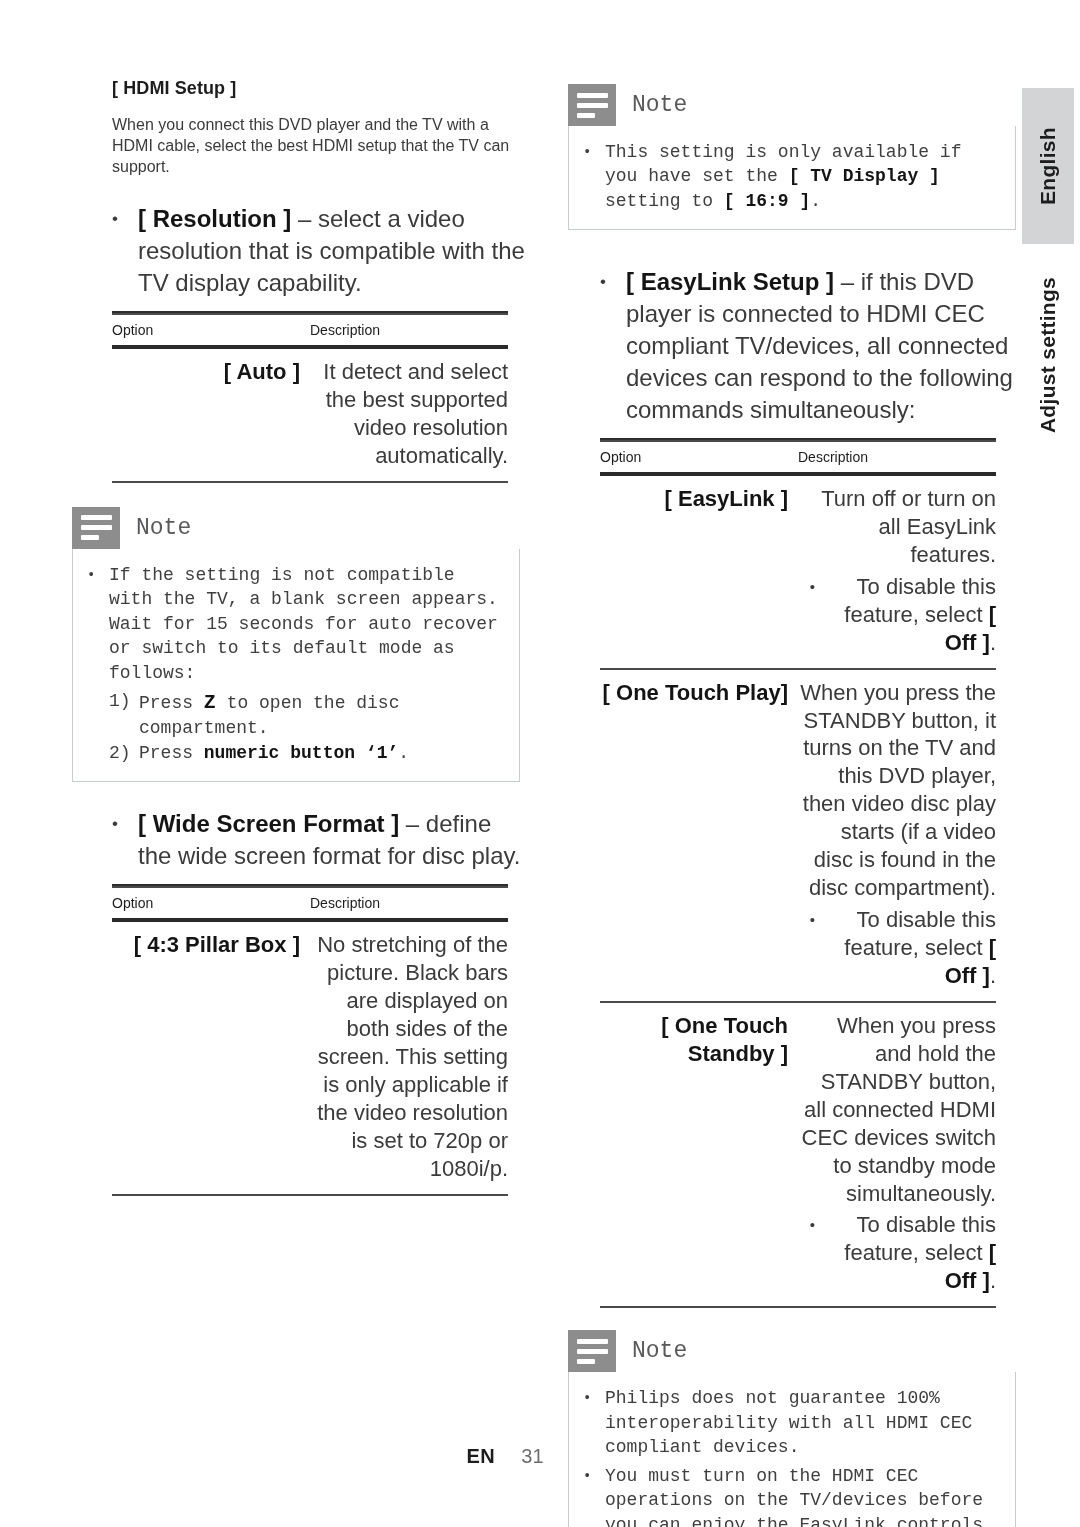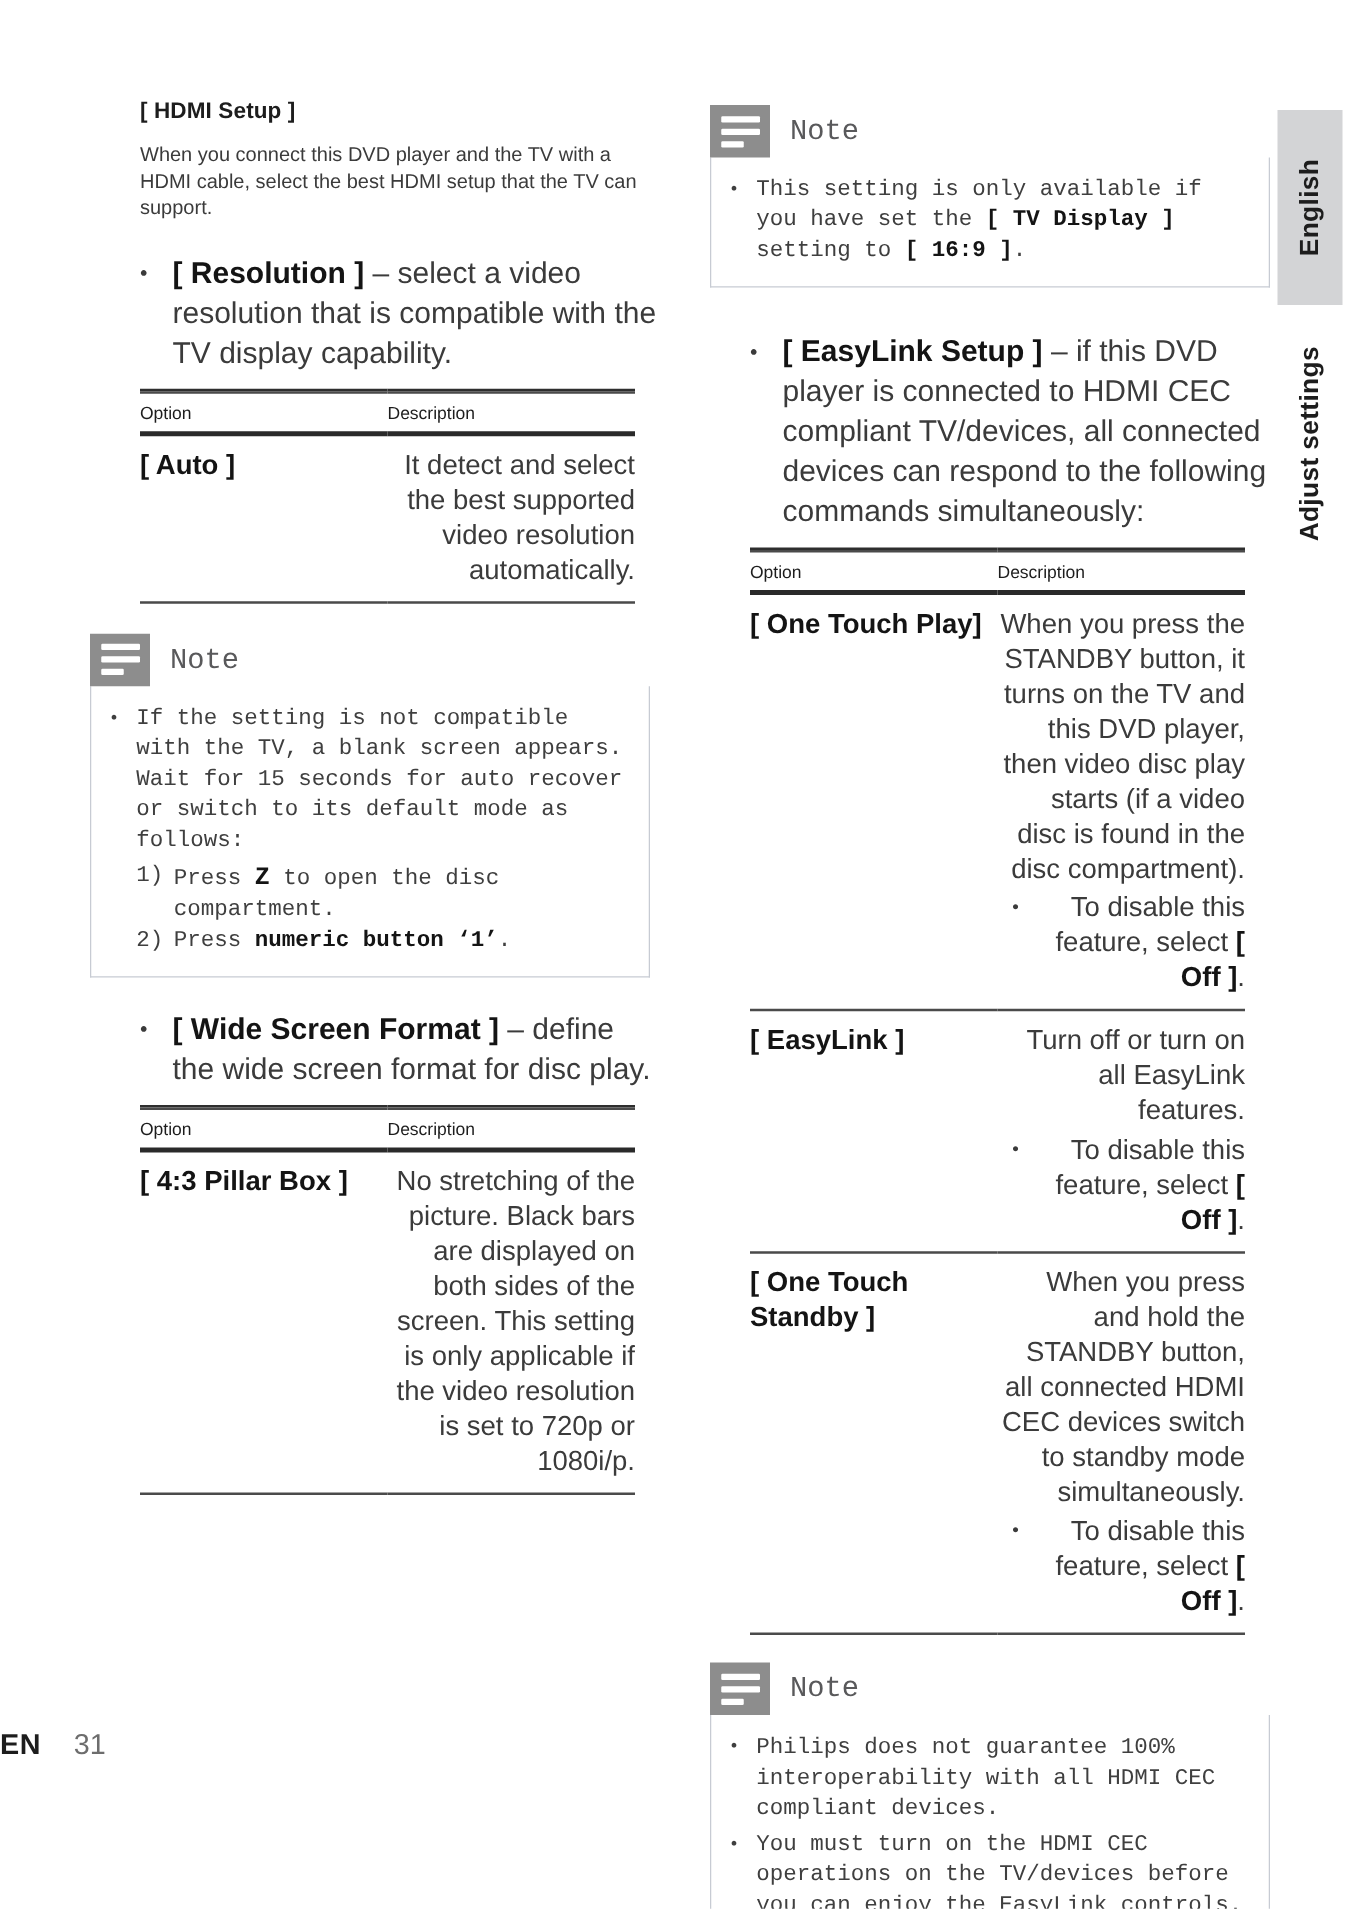--- a/index.html
+++ b/index.html
@@ -90,21 +90,21 @@
     vertical-align: bottom;
   }
   .opt-table td {
     vertical-align: top;
     font-size: 22px;
     line-height: 1.27;
     padding: 9px 0 11px 0;
     border-bottom: 2px solid #4a4a4a;
   }
   .opt-table tr.last-row td { border-bottom: 2px solid #4a4a4a; }
-  .c-opt { width: 160px; padding-right: 10px !important; }
+  .c-opt { width: 160px; padding-right: 10px !important; text-align: right; }
   .c-desc { width: 236px; text-align: right; }
   .c-opt .lbl {
     font-weight: bold;
     color: #141414;
     display: block;
   }
   .c-desc .dtxt {
     display: block;
     color: #3b3b3b;
     font-weight: 300;
@@ -237,24 +237,24 @@
     font-size: 21px;
     font-weight: bold;
     color: #1d1d1d;
     letter-spacing: .3px;
   }
 
   
   .footer {
     position: absolute;
     left: 0;
-    top: 1382px;
+    top: 1445px;
     width: 1010px;
-    text-align: left;
-    font-size: 23px;
+    text-align: center;
+    font-size: 20px;
   }
   .footer .fen {
     font-weight: bold;
     color: #1d1d1d;
     letter-spacing: .5px;
   }
   .footer .fpg {
     color: #6d6d6d;
     margin-left: 26px;
     font-weight: 300;
@@ -377,36 +377,36 @@
       <tbody>
           <tr class="rule-top">
             <td colspan="2"></td>
           </tr>
       <tr>
         <th class="c-opt">Option</th>
         <th class="c-desc">Description</th>
       </tr>
       <tr>
         <td class="c-opt">
-              <span class="lbl">[ One Touch Play]</span>
+              <span class="lbl">[ EasyLink ]</span>
             </td>
         <td class="c-desc">
-          <span class="dtxt">When you press the STANDBY button, it turns on the TV and this DVD player, then video disc play starts (if a video disc is found in the disc compartment).</span>
+          <span class="dtxt">Turn off or turn on all EasyLink features.</span>
           <span class="sub-bullet">
                 <span class="sdot">•</span>
                 <span class="stxt"><span>To disable this feature, select </span><b>[ Off ]</b><span>.</span></span>
               </span>
         </td>
       </tr>
       <tr>
         <td class="c-opt">
-              <span class="lbl">[ EasyLink ]</span>
+              <span class="lbl">[ One Touch Play]</span>
             </td>
         <td class="c-desc">
-          <span class="dtxt">Turn off or turn on all EasyLink features.</span>
+          <span class="dtxt">When you press the STANDBY button, it turns on the TV and this DVD player, then video disc play starts (if a video disc is found in the disc compartment).</span>
           <span class="sub-bullet">
                 <span class="sdot">•</span>
                 <span class="stxt"><span>To disable this feature, select </span><b>[ Off ]</b><span>.</span></span>
               </span>
         </td>
       </tr>
       <tr class="last-row">
         <td class="c-opt">
               <span class="lbl">[ One Touch Standby ]</span>
             </td>

